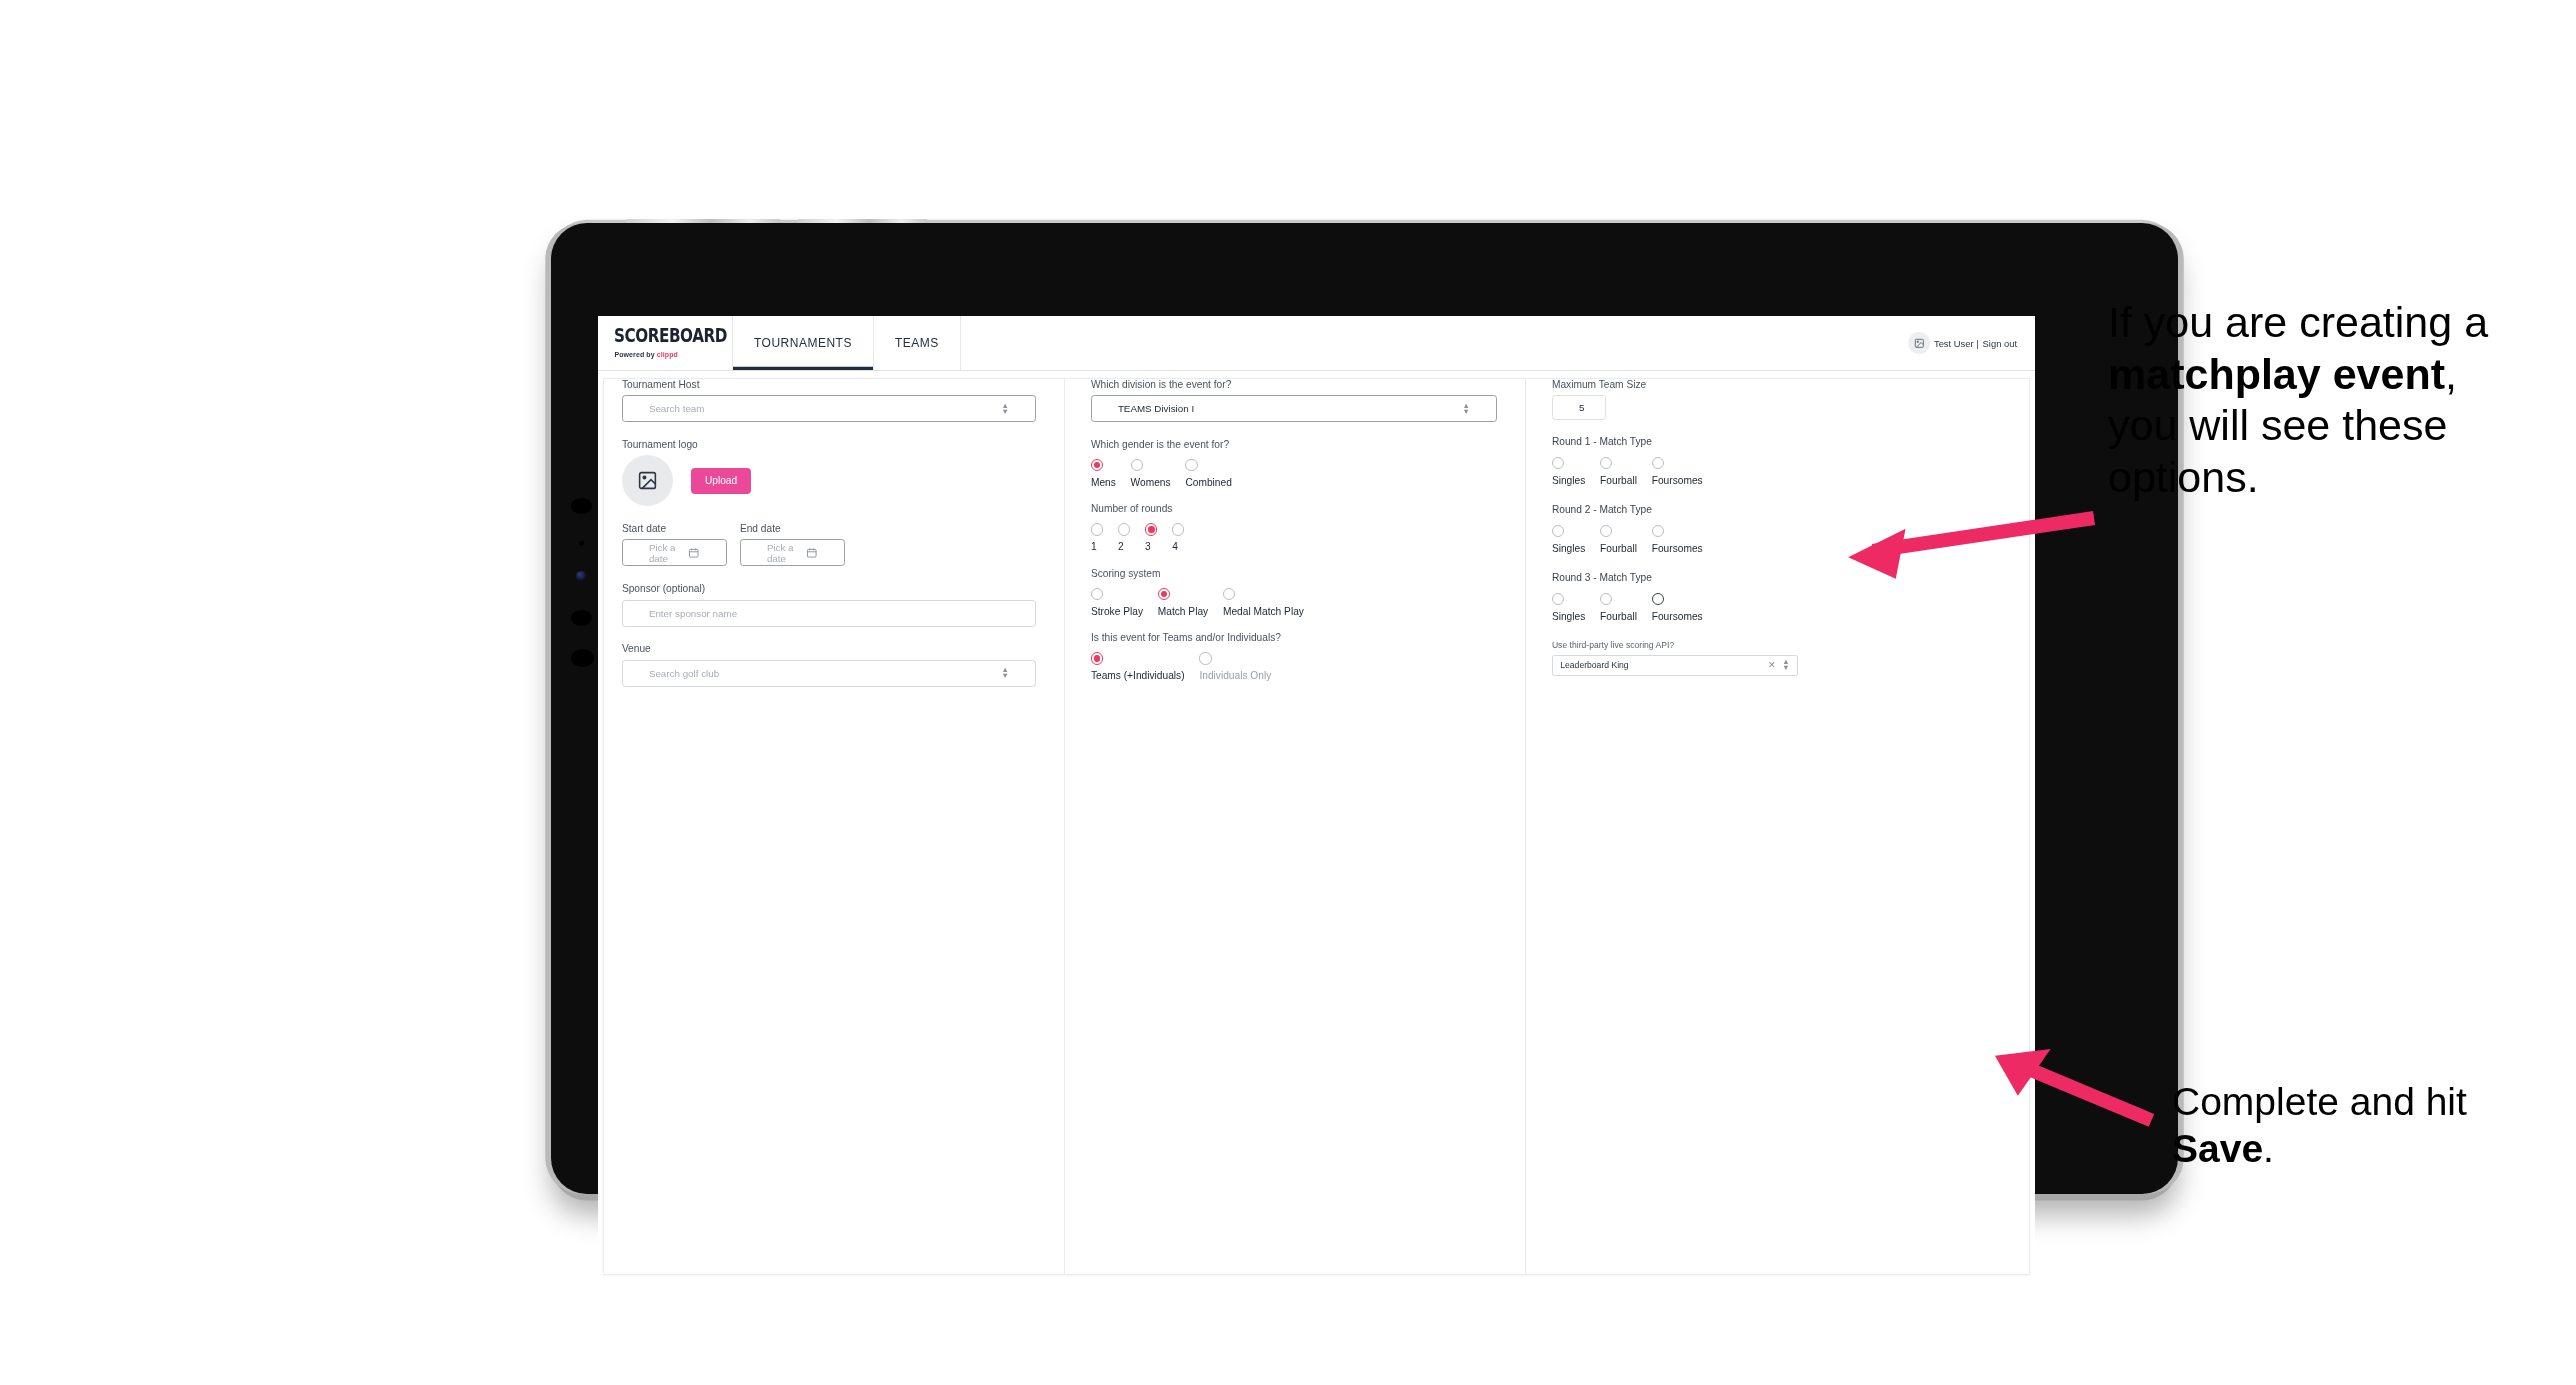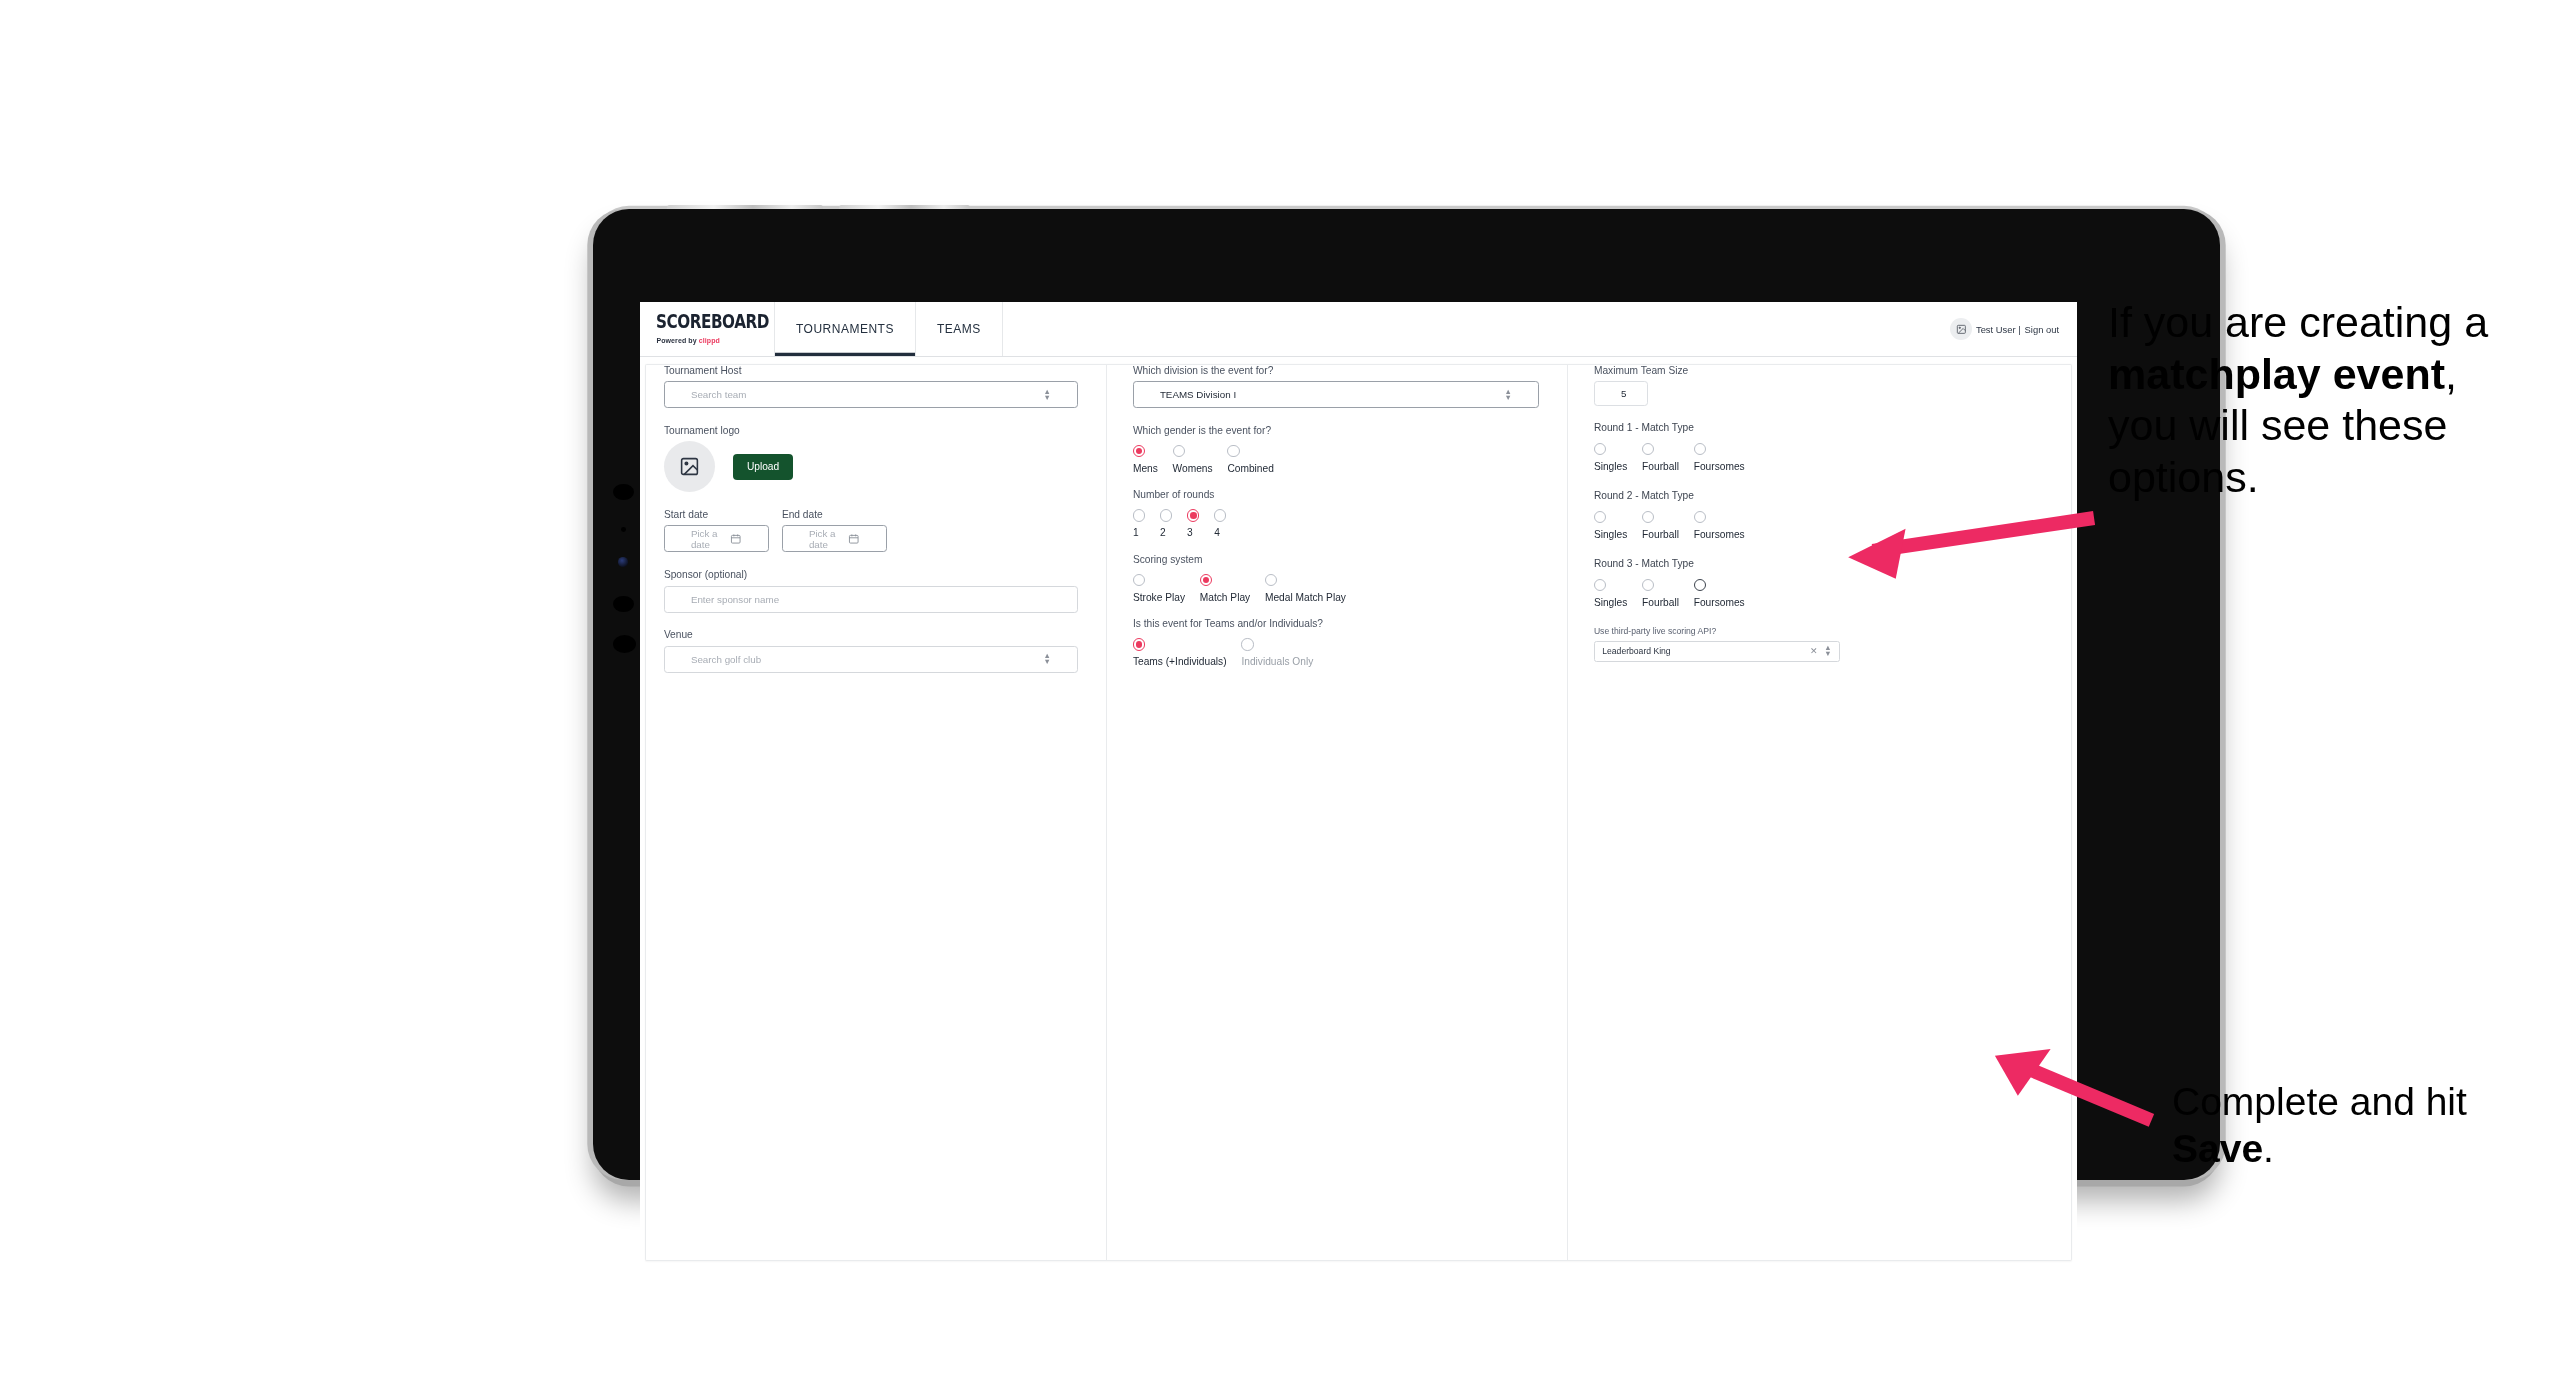--- a/index.html
+++ b/index.html
@@ -7,28 +7,27 @@
     width: 2576px; height: 1386px;
     background: #ffffff;
     font-family: "Liberation Sans", sans-serif;
     overflow: hidden;
   }
   .stage { position: relative; width: 2576px; height: 1386px; background: #fff; }
 
   
   .device {
     position: absolute;
-    left: 551px; top: 209px;
+    left: 551px; top: 223px;
     width: 1627px; height: 971px;
     background: #0d0d0d;
     border-radius: 36px;
     box-shadow: -5.7px 0 0 0 #b9b9b9, 5.7px 0 0 0 #b9b9b9,
                 0 6.6px 0 0 #a8a8a8, 0 -3.3px 0 0 #c9c9c9,
                 0 21px 28px rgba(0,0,0,.30);
-    margin-left: 42px;
   }
   .device-top-nub {
     position: absolute; top: -4.1px; left: 74px;
     width: 156px; height: 4.1px;
     background: linear-gradient(90deg,#cfcfcf 0%, #f2f2f2 30%, #bdbdbd 55%, #ededed 80%, #c5c5c5 100%);
     border-radius: 2.5px 2.5px 0 0;
   }
   .device-top-nub.two { left: 246px; width: 131px; }
   .bezel-dot {
     position: absolute; left: 19.7px;
@@ -144,21 +143,21 @@
   .fld { margin-bottom: 16.4px; }
 
   
   .logo-row { display: flex; align-items: center; gap: 18px; margin-top: 3.3px; }
   .logo-circle {
     width: 51px; height: 51px; border-radius: 50%;
     background: #e9eaec; display: flex; align-items: center; justify-content: center;
   }
   .logo-circle svg { width: 21px; height: 21px; }
   .upload-btn {
-    background: #14532d; color: #fff; font-size: 10.2px;
+    background: #ec4899; color: #fff; font-size: 10.2px;
     padding: 7.4px 14px; border-radius: 4.1px; cursor: pointer;
   }
 
   .date-row { display: flex; gap: 13px; }
   .date-col { width: 105px; }
   .date-col .input { width: 105px; }
 
   
   .radio-row { display: flex; align-items: center; gap: 0; flex-wrap: wrap; }
   .radio {

